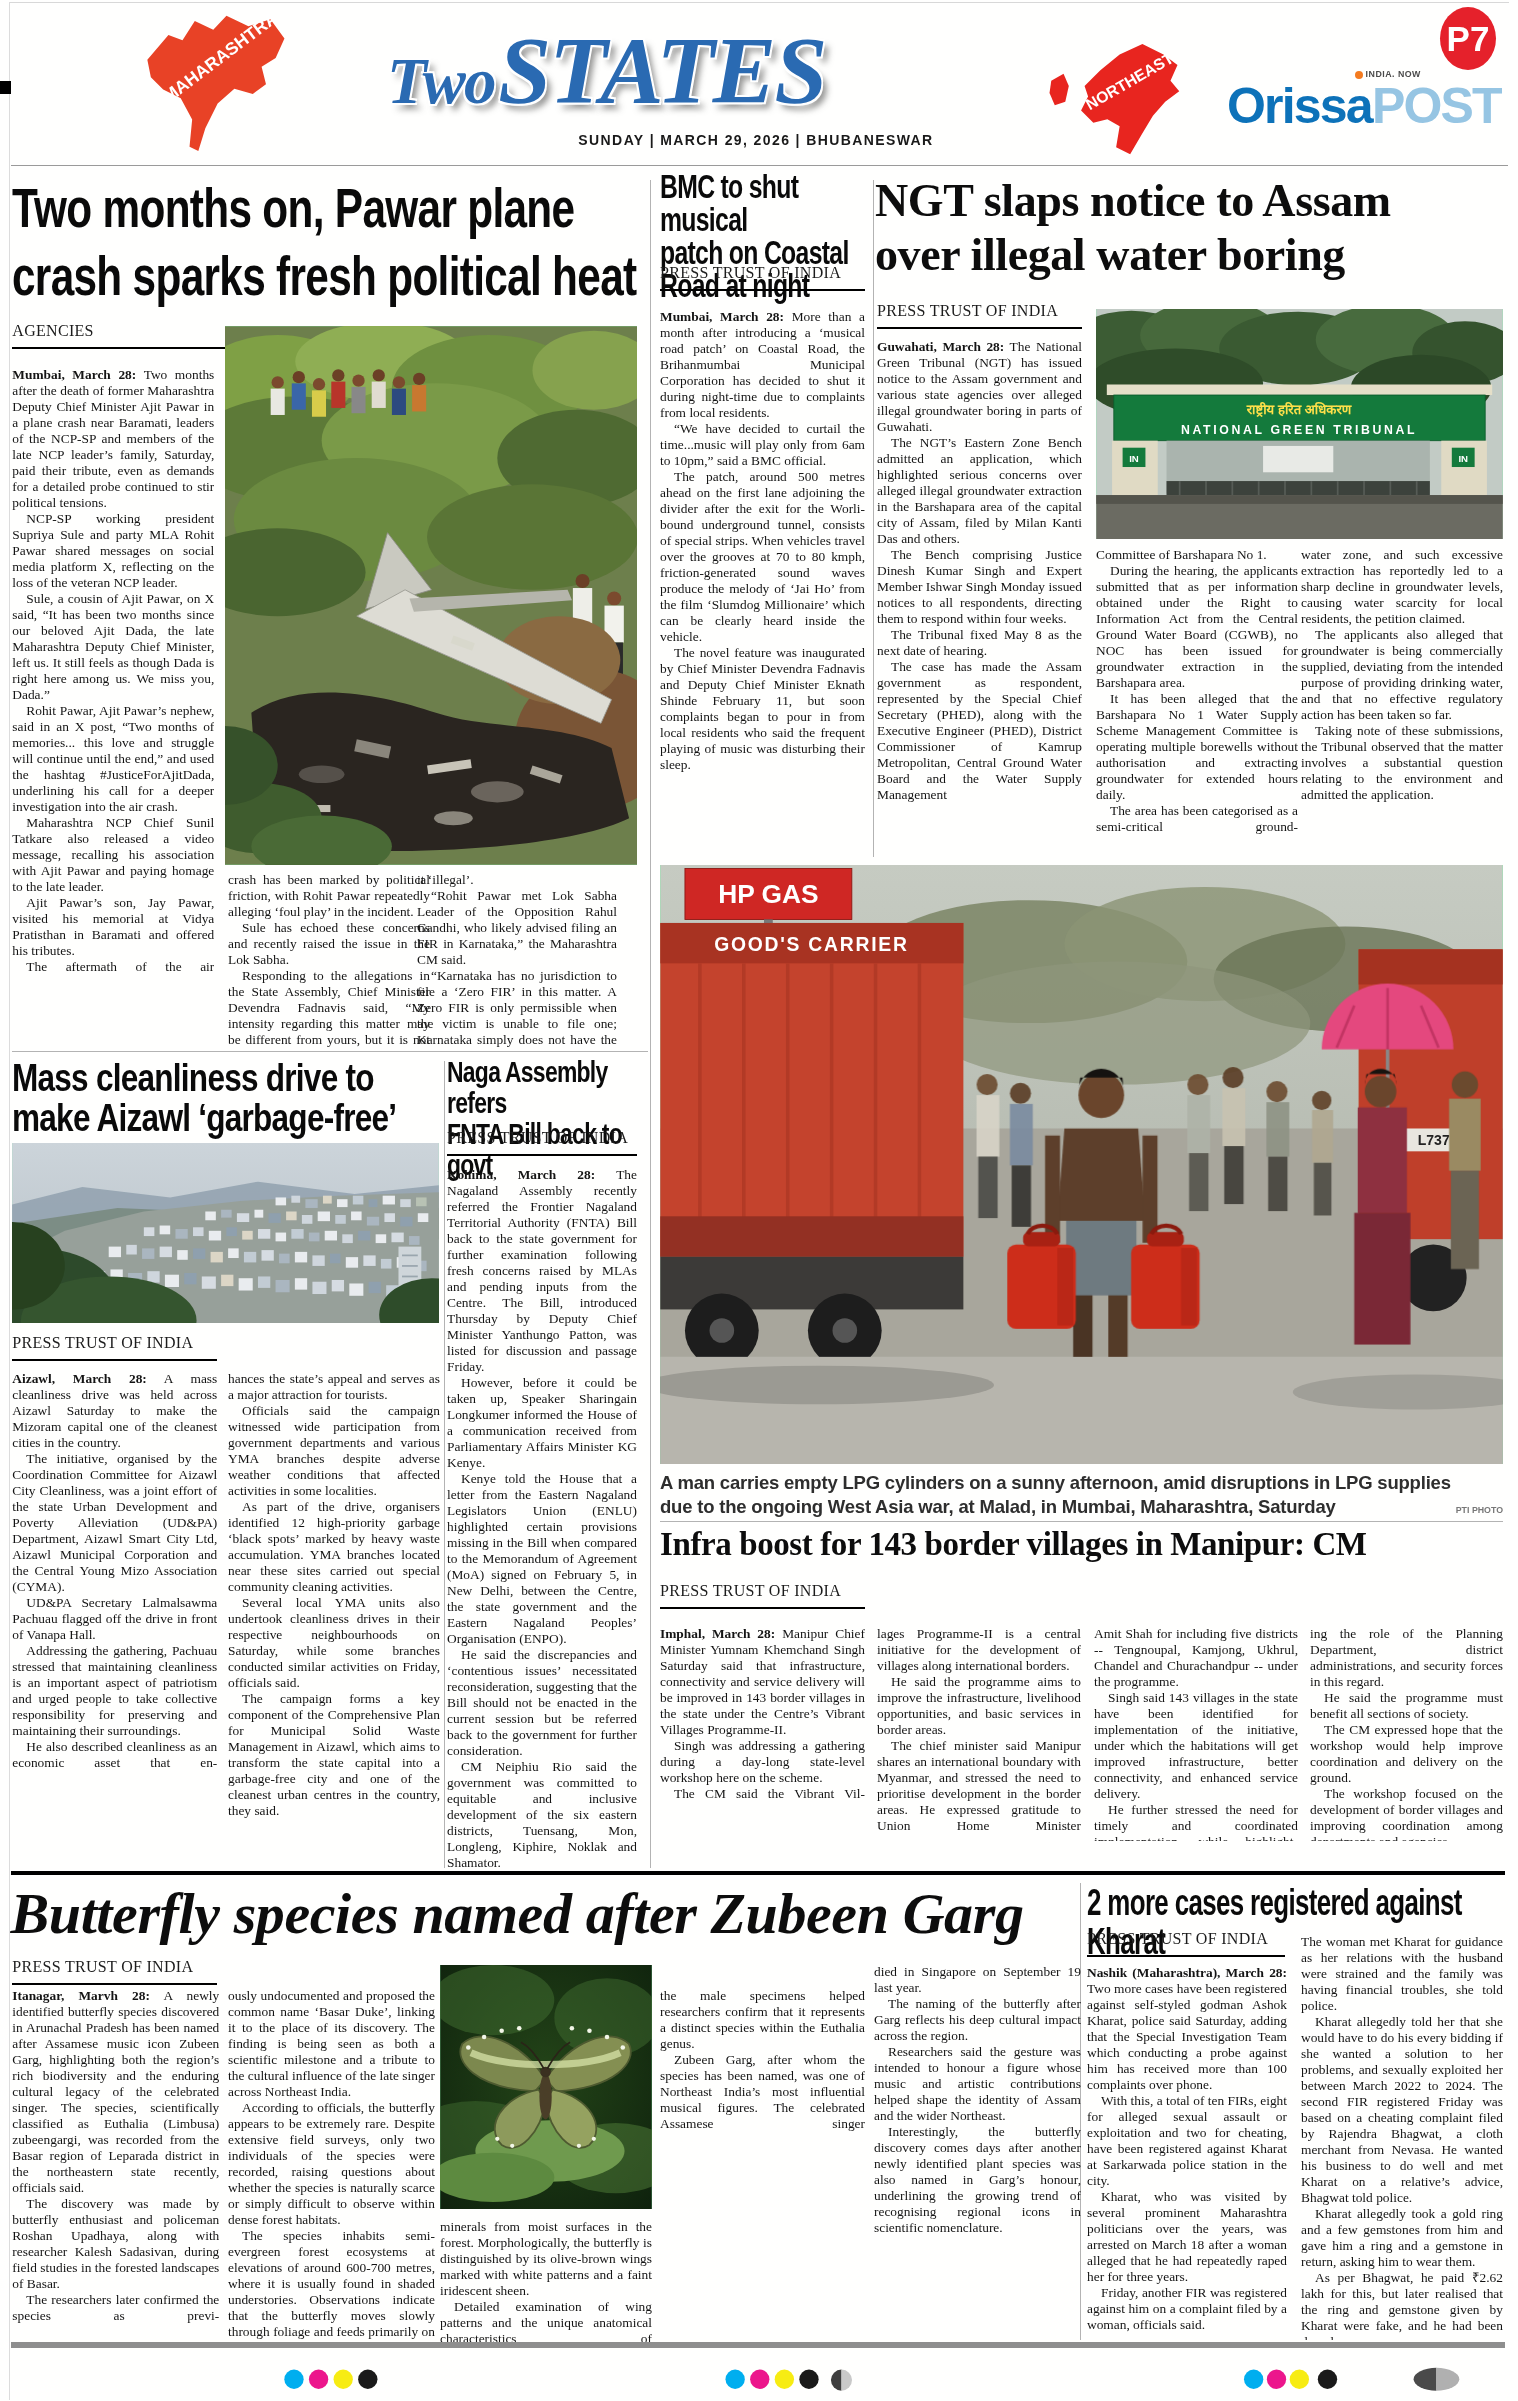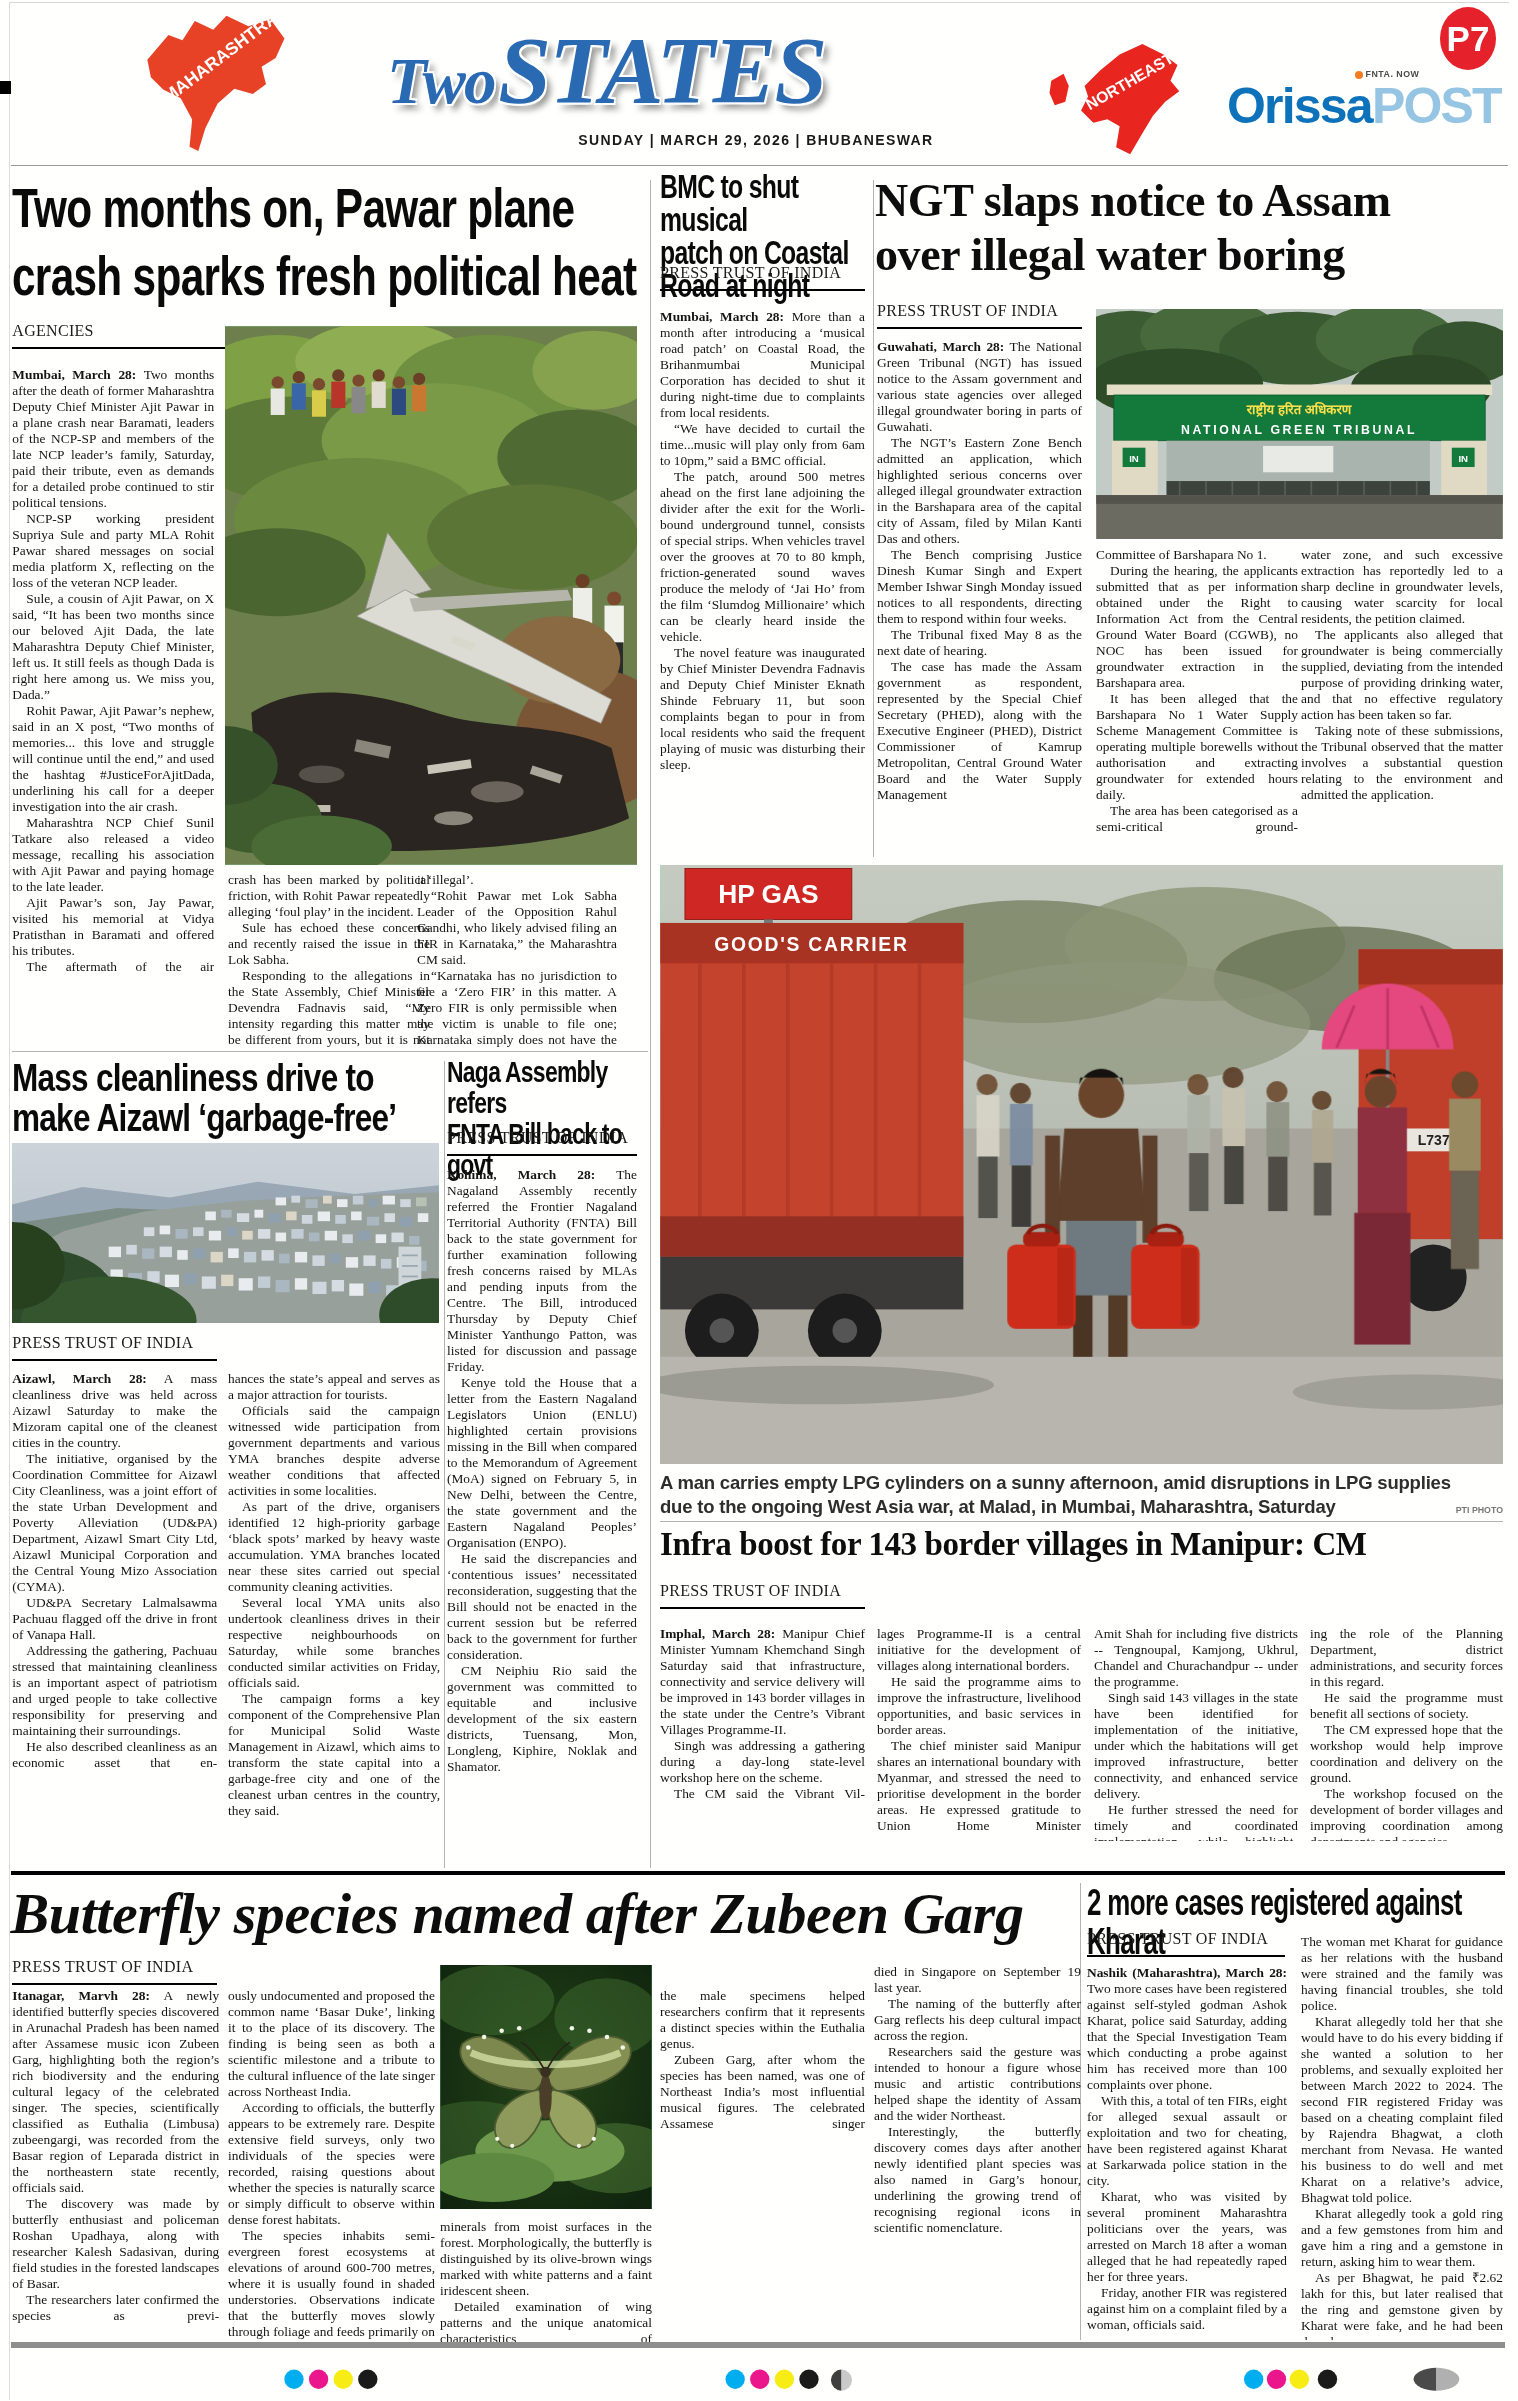--- a/index.html
+++ b/index.html
@@ -73,21 +73,21 @@
 
   <div class="abs photo" style="left:1039px;top:35px;width:149px;height:123px;background:transparent;">
     <svg width="149" height="123" viewBox="0 0 170 140">
       <path fill="#e8251f" d="M52,58 L70,40 L92,22 L118,10 L142,22 L158,34 L150,52 L160,64 L144,76 L130,92 L118,112 L104,136 L88,128 L92,104 L78,96 L62,100 L48,86 L56,70 Z"></path>
       <path fill="#e8251f" d="M14,52 L28,44 L34,58 L30,76 L18,80 L12,66 Z"></path>
       <text x="58" y="86" fill="#fff" font-family="Liberation Sans,sans-serif" font-weight="bold" font-size="18" transform="rotate(-30 58 86)">NORTHEAST</text>
     </svg>
   </div>
 
   <div class="abs tagline" style="left:1355px;top:69px;">
-    <span class="tagdot"></span><span>FNTA. NOW</span>
+    <span class="tagdot"></span><span>INDIA. NOW</span>
   </div>
   <div class="abs brand" style="left:1227px;top:77px;">
     <span class="o">Orissa</span><span class="p">POST</span>
   </div>
   <div class="abs p7" style="left:1440px;top:7px;width:56px;height:63px;">
     <span>P7</span>
   </div>
 
   <div class="abs dateline" style="left:334px;top:132px;width:844px;">SUNDAY | MARCH 29, 2026 | BHUBANESWAR</div>
 
@@ -523,20 +523,21 @@
       <p>As part of the drive, organisers identified 12 high-priority garbage ‘black spots’ marked by heavy waste accumulation. YMA branches located near these sites carried out special community cleaning activities.</p>
       <p>Several local YMA units also undertook cleanliness drives in their respective neighbourhoods on Saturday, while some branches conducted similar activities on Friday, officials said.</p>
       <p>The campaign forms a key component of the Comprehensive Plan for Municipal Solid Waste Management in Aizawl, which aims to transform the state capital into a garbage-free city and one of the cleanest urban centres in the country, they said.</p>
     </div>
 
   <h2 class="abs hl" id="h-naga">Naga Assembly refers
 FNTA Bill back to govt</h2>
   <div class="abs byline" style="left:447px;top:1129px;width:190px;">PRESS TRUST OF INDIA</div>
   <div class="abs col" style="left:447px;top:1167px;width:190px;height:703px;">
       <p><b>Kohima, March 28:</b> The Nagaland Assembly recently referred the Frontier Nagaland Territorial Authority (FNTA) Bill back to the state government for further examination following fresh concerns raised by MLAs and pending inputs from the Centre. The Bill, introduced Thursday by Deputy Chief Minister Yanthungo Patton, was listed for discussion and passage Friday.</p>
+      <p>However, before it could be taken up, Speaker Sharingain Longkumer informed the House of a communication received from Parliamentary Affairs Minister KG Kenye.</p>
       <p>Kenye told the House that a letter from the Eastern Nagaland Legislators Union (ENLU) highlighted certain provisions missing in the Bill when compared to the Memorandum of Agreement (MoA) signed on February 5, in New Delhi, between the Centre, the state government and the Eastern Nagaland Peoples’ Organisation (ENPO).</p>
       <p>He said the discrepancies and ‘contentious issues’ necessitated reconsideration, suggesting that the Bill should not be enacted in the current session but be referred back to the government for further consideration.</p>
       <p>CM Neiphiu Rio said the government was committed to equitable and inclusive development of the six eastern districts, Tuensang, Mon, Longleng, Kiphire, Noklak and Shamator.</p>
     </div>
 
   <h2 class="abs hl-serif" id="h-manipur">Infra boost for 143 border villages in Manipur: CM</h2>
   <div class="abs byline" style="left:660px;top:1582px;width:205px;">PRESS TRUST OF INDIA</div>
   <div class="abs col cont" style="left:660px;top:1626px;width:205px;height:215px;">
       <p><b>Imphal, March 28:</b> Manipur Chief Minister Yumnam Khemchand Singh Saturday said that infrastructure, connectivity and service delivery will be improved in 143 border villages in the state under the Centre’s Vibrant Villages Programme-II.</p>
       <p>Singh was addressing a gathering during a day-long state-level workshop here on the scheme.</p>

